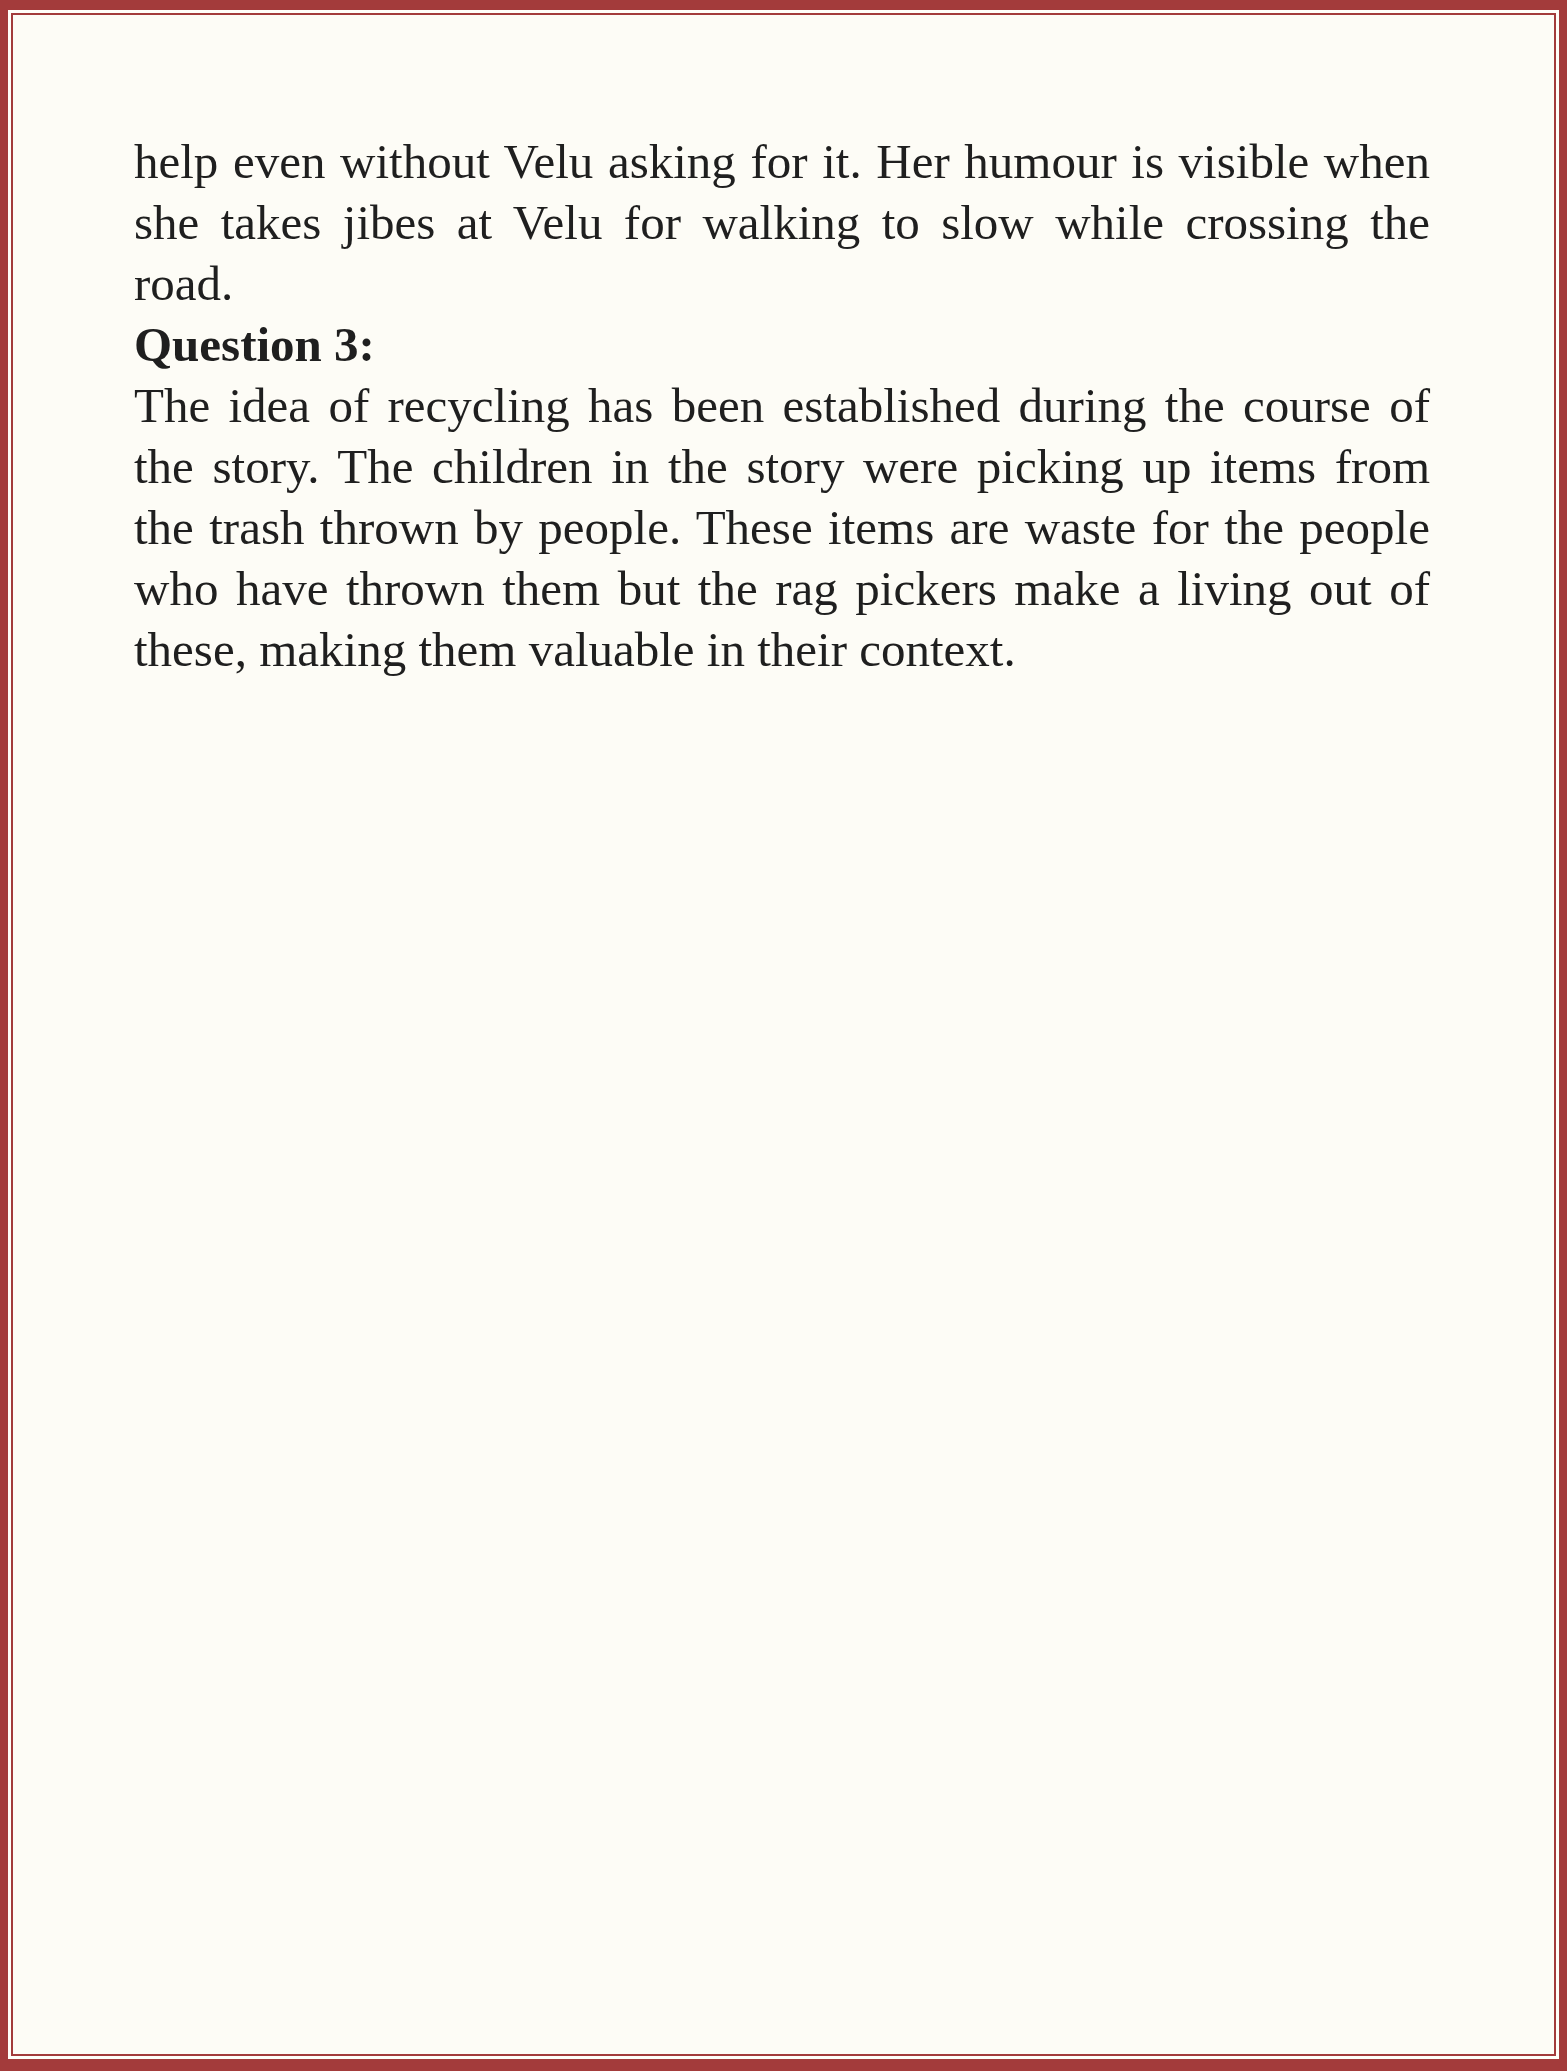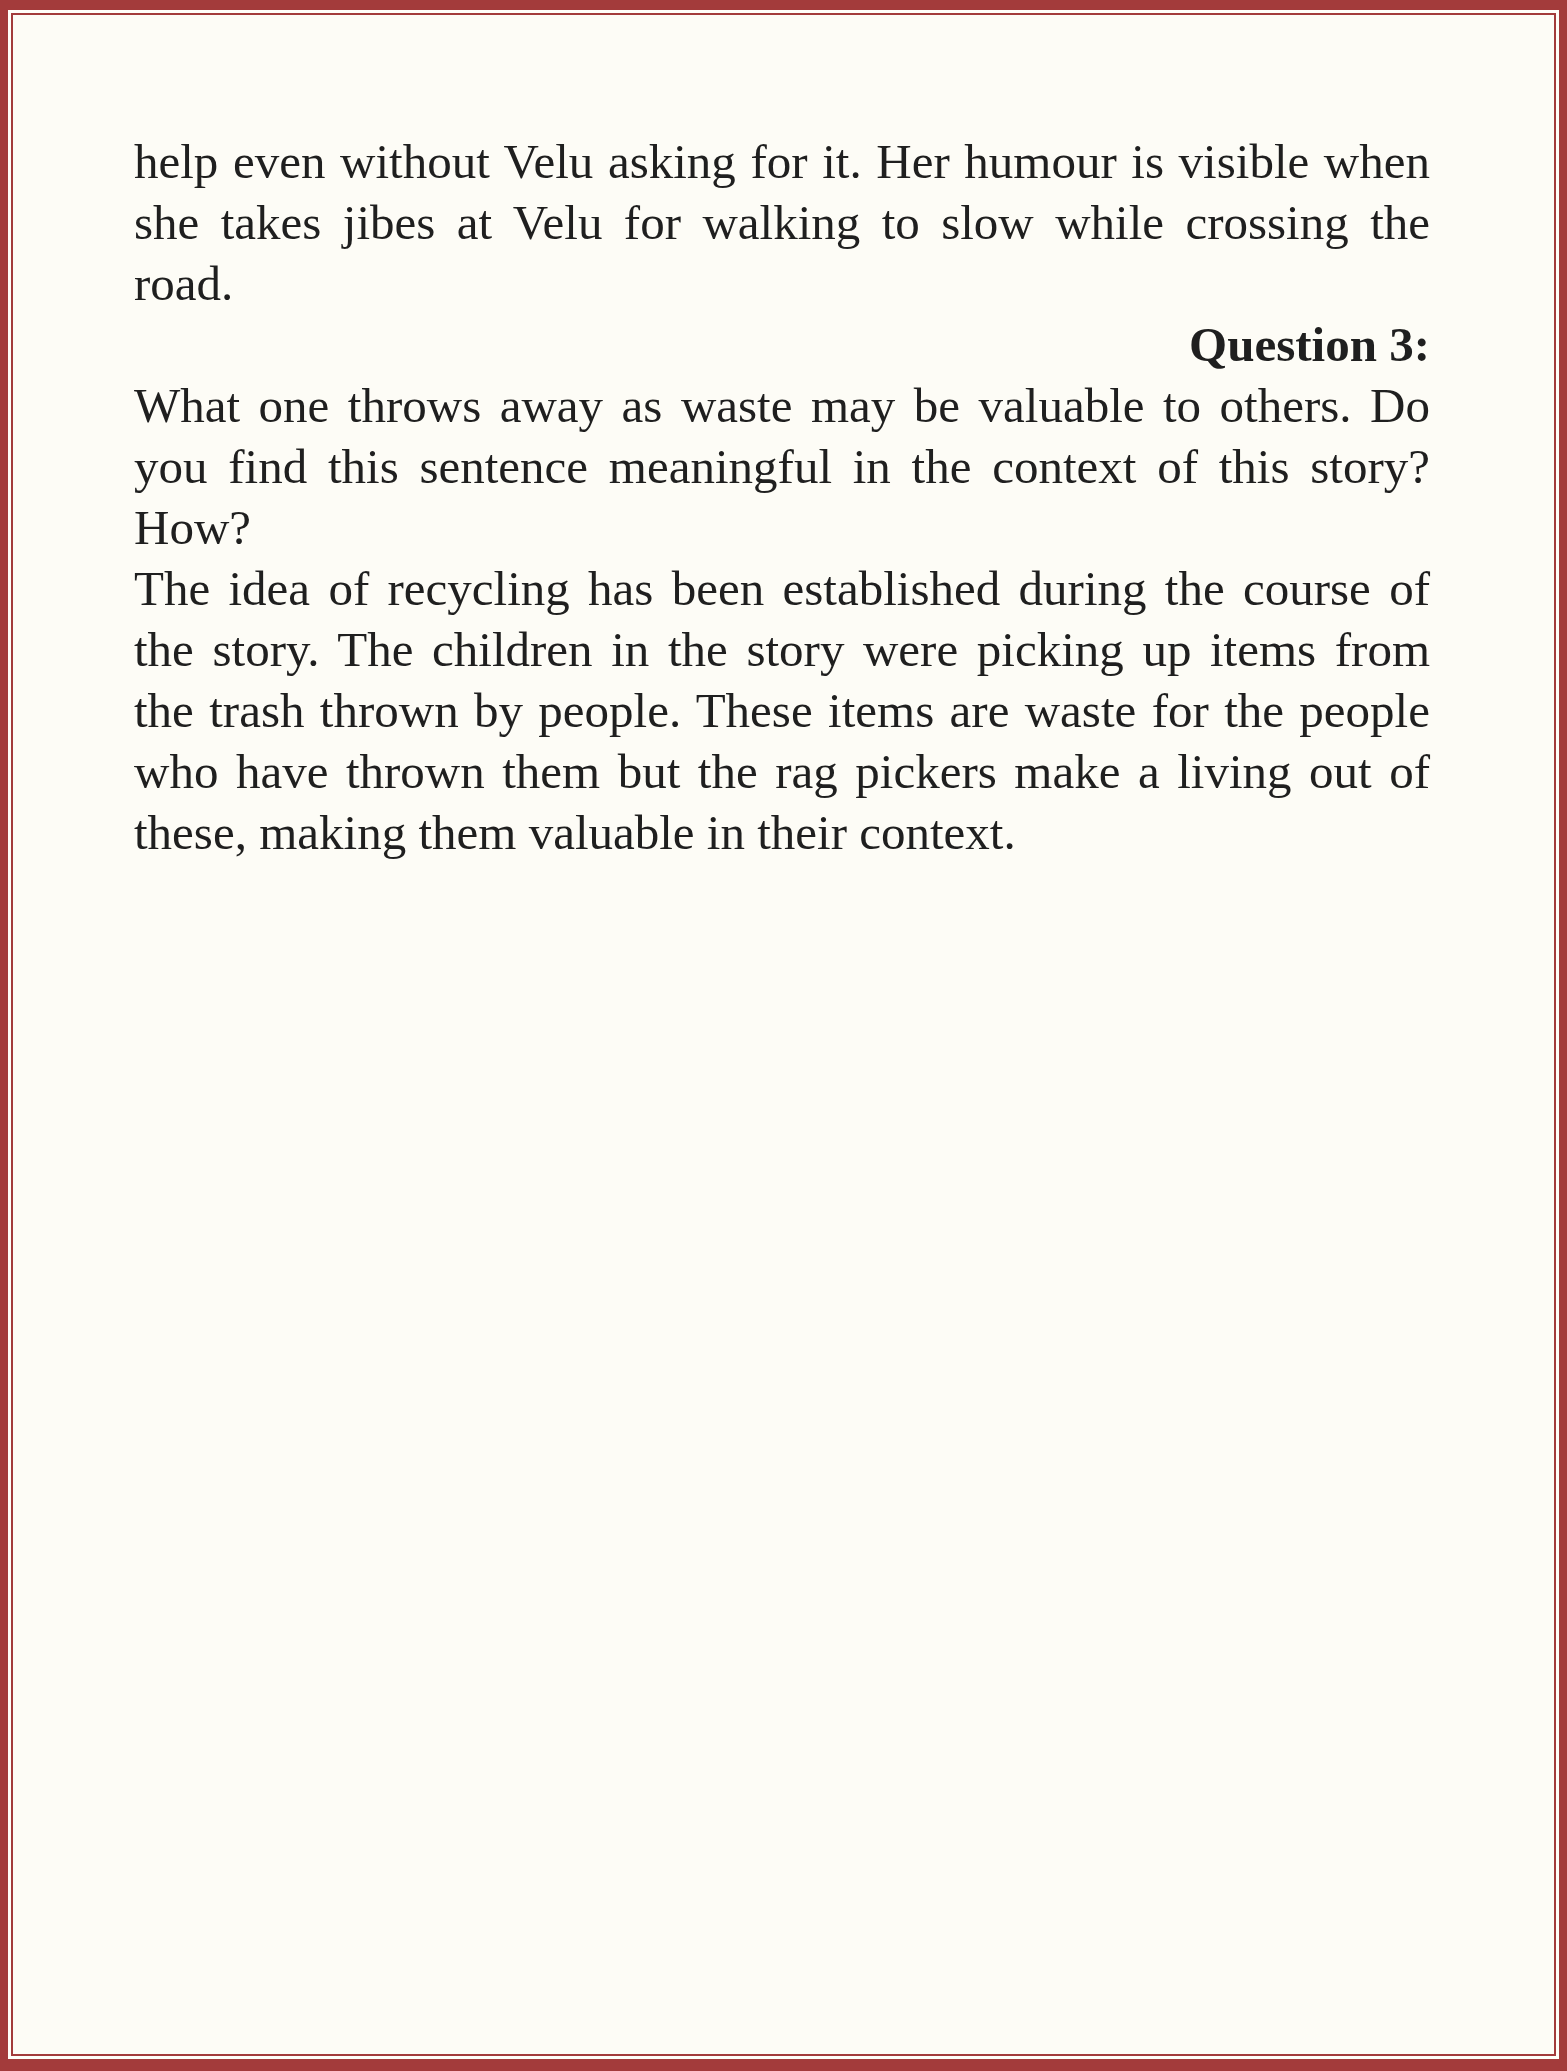--- a/index.html
+++ b/index.html
@@ -34,40 +34,39 @@
   .content {
     box-sizing: border-box;
     padding: 116px 124px 0 121px;
     font-size: 49px;
     line-height: 61px;
     color: var(--text-color, #1f1f1f);
     text-align: justify;
     text-justify: inter-word;
   }
   .content p { margin: 0; }
-  .heading { font-weight: bold; text-align: right; }
+  .heading { font-weight: bold; text-align: left; }
   .heading .colon { font-weight: normal; }
   .q3-heading   { margin-top: 110px; }
   .q3-text      { margin-top: 24px;  }
   .ans-heading  { margin-top: 27px;  }
   .ans-text     { margin-top: 18px;  }
 </style>
 </head>
 <body>
 
 <div class="page">
   <div class="page-gap">
     <div class="page-inner">
       <div class="content">
 
         <p class="body-text">help even without Velu asking for it. Her humour is visible when she takes jibes at Velu for walking to slow while crossing the road.</p>
 
         <p class="heading q3-heading">Question 3:</p>
 
-        <p class="body-text q3-text">What one throws away as waste may be valuable to others. Do you find this sentence meaningful in the context of this story? How?</p>
 
 
         <p class="body-text ans-text">The idea of recycling has been established during the course of the story. The children in the story were picking up items from the trash thrown by people. These items are waste for the people who have thrown them but the rag pickers make a living out of these, making them valuable in their context.</p>
 
       </div>
     </div>
   </div>
 </div>
 
 </body></html>

